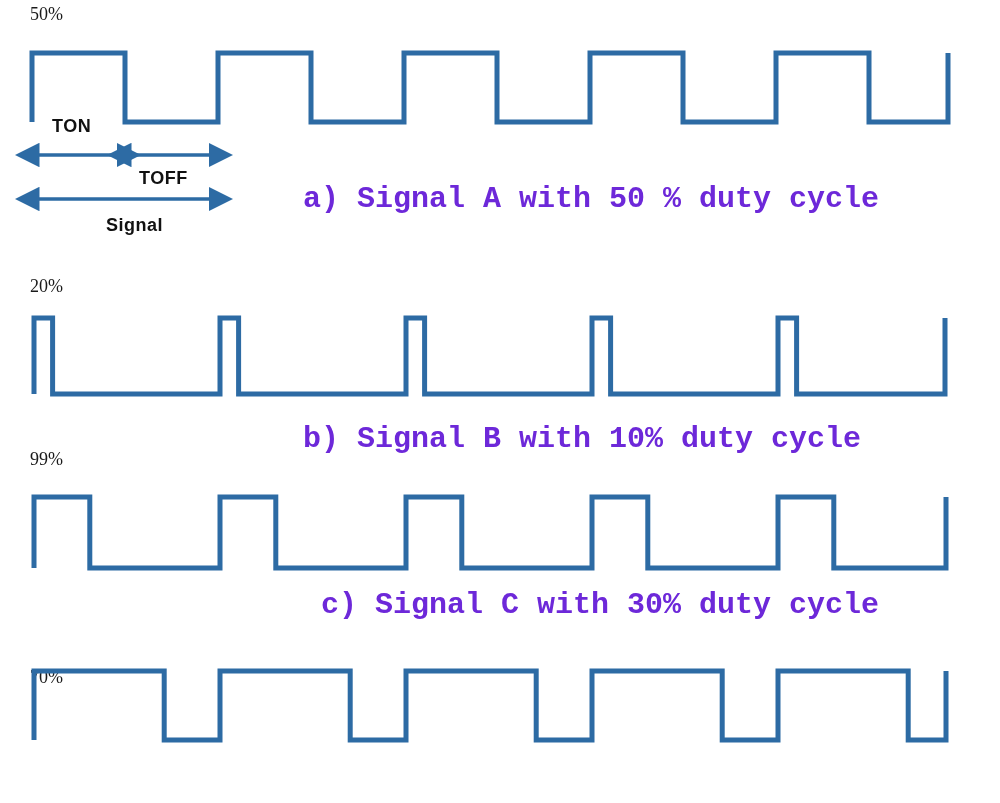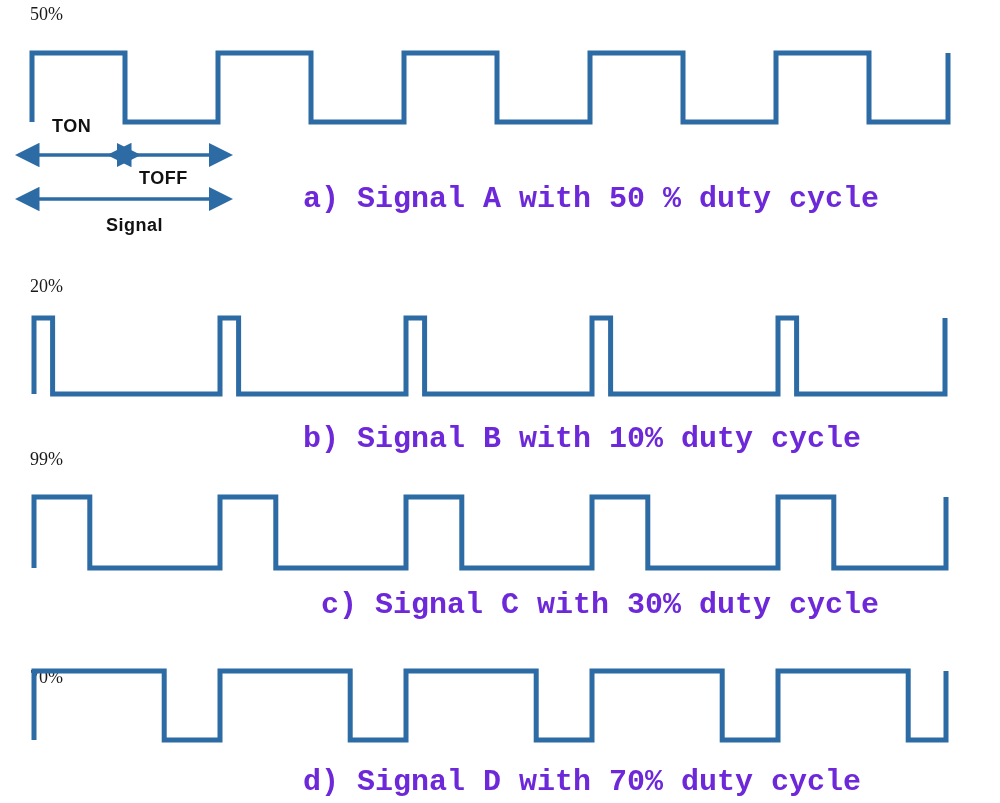--- a/index.html
+++ b/index.html
@@ -107,15 +107,14 @@
   <div class="pct-label" style="left:30px; top:450px;">99%</div>
   <svg class="wave" id="wave-c" style="top:0;" width="1000" height="803">
       <polyline points="34,568 34,497 89.8,497 89.8,568 220,568 220,497 275.8,497 275.8,568 406,568 406,497 461.8,497 461.8,568 592,568 592,497 647.8,497 647.8,568 778,568 778,497 833.8,497 833.8,568 946,568 946,497" fill="none" stroke="#2d6ba4" stroke-width="5" stroke-linejoin="miter" stroke-linecap="butt"></polyline>
     </svg>
   <div class="caption" style="left:285px; top:590px;margin-left:36px;">c) Signal C with 30% duty cycle</div>
 
   <div class="pct-label" style="left:30px; top:624px;margin-top:44px;">70%</div>
   <svg class="wave" id="wave-d" style="top:0;" width="1000" height="803">
       <polyline points="34,740 34,671 164.2,671 164.2,740 220,740 220,671 350.2,671 350.2,740 406,740 406,671 536.2,671 536.2,740 592,740 592,671 722.2,671 722.2,740 778,740 778,671 908.2,671 908.2,740 946,740 946,671" fill="none" stroke="#2d6ba4" stroke-width="5" stroke-linejoin="miter" stroke-linecap="butt"></polyline>
     </svg>
-  <div class="caption" style="left:303px; top:767px;">d) Signal D with 70% duty cycle</div>
 
 </div>
 
 </body></html>

